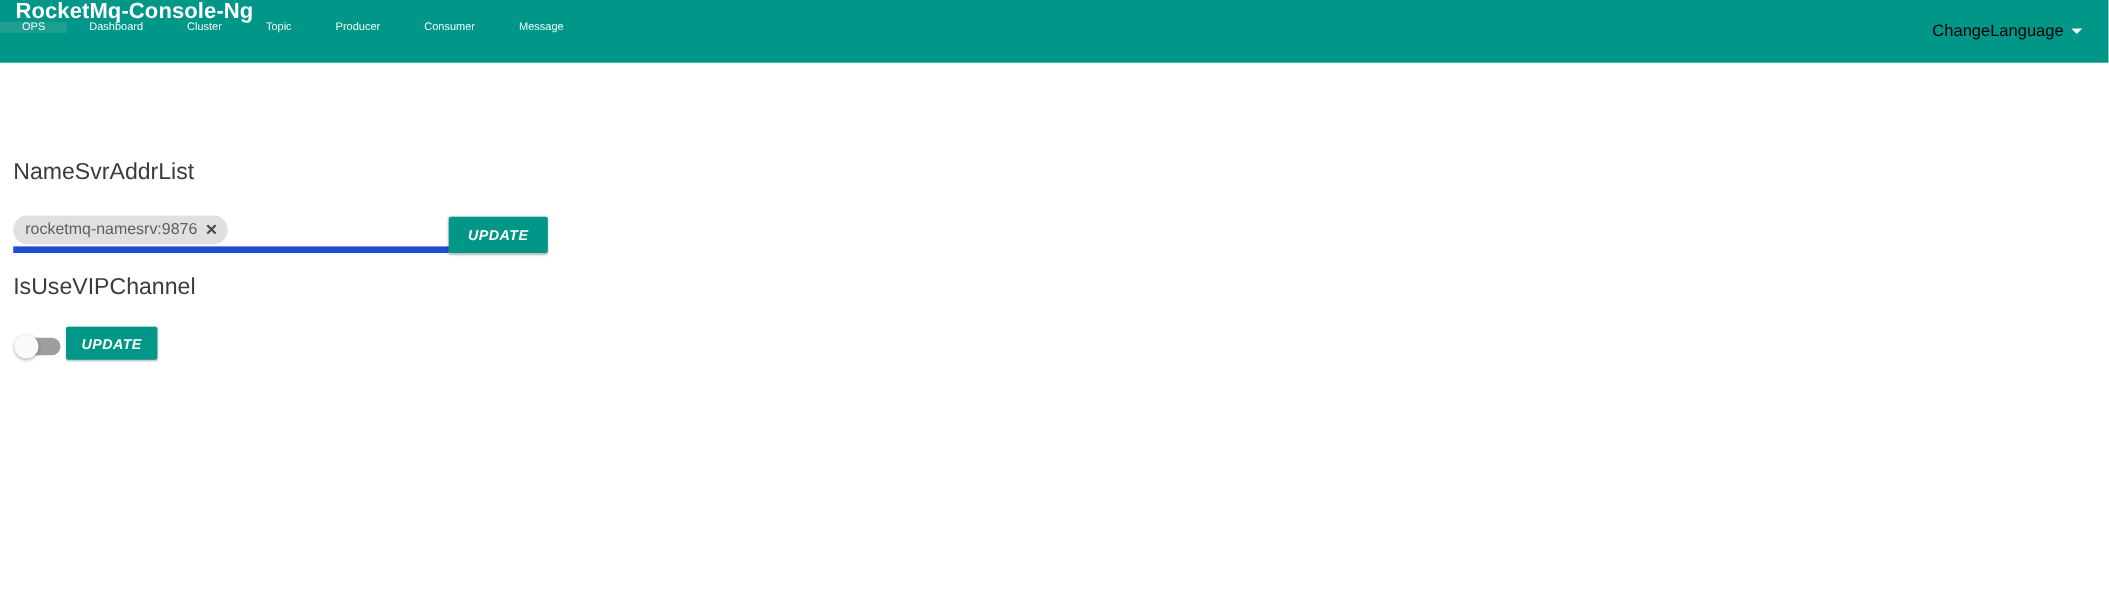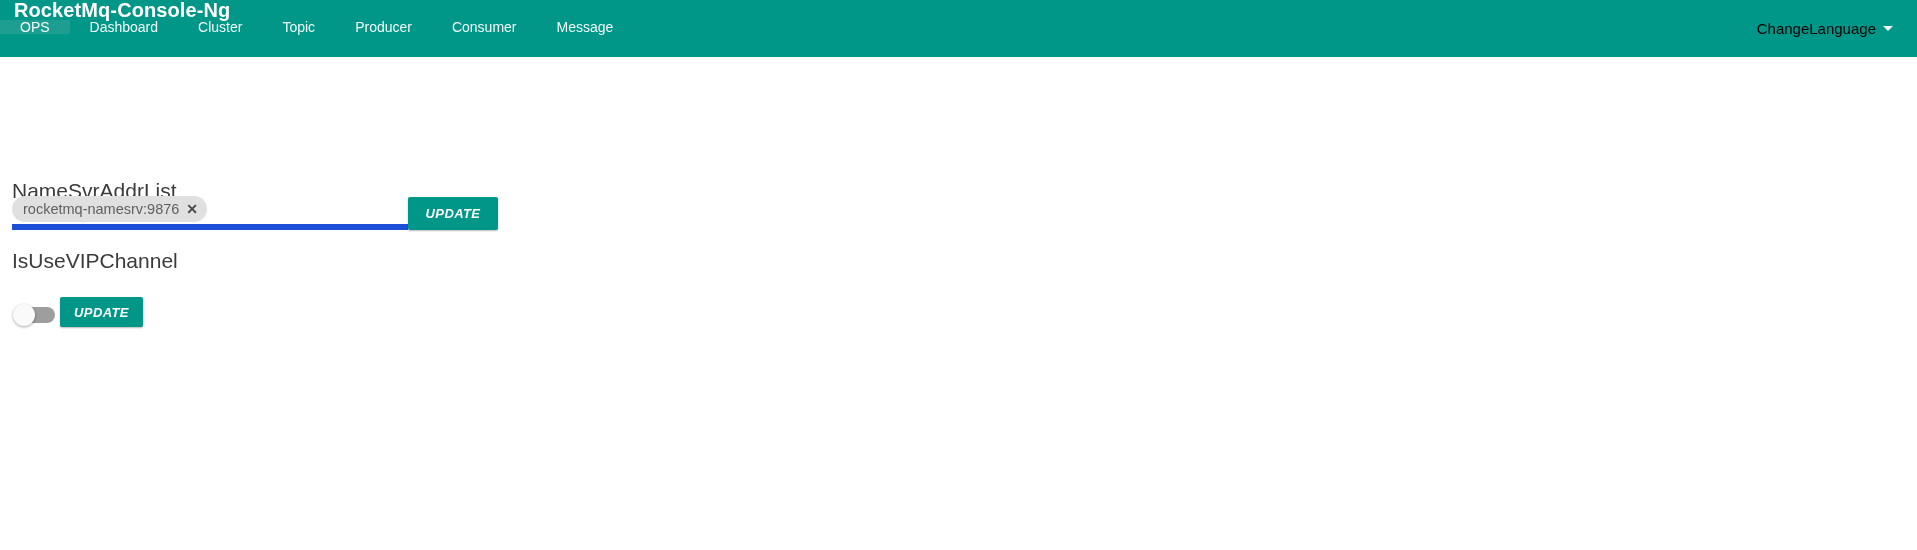--- a/index.html
+++ b/index.html
@@ -43,21 +43,21 @@
     list-style: none;
     margin: 0;
     padding: 0;
   }
   .nav-item {
     display: flex;
     align-items: center;
     justify-content: center;
     padding: 0 20px;
     color: #f2fbfa;
-    font-size: 14px;
+    font-size: 10px;
     line-height: 1;
     white-space: nowrap;
     cursor: pointer;
     text-decoration: none;
   }
   .nav-item.active {
     background: #1e9e90;
   }
 
   .navbar-right {
@@ -95,21 +95,21 @@
   .section-title {
     margin: 0;
     padding: 0;
     color: #3b3b3b;
     font-size: 21px;
     font-weight: normal;
     line-height: 1;
     white-space: nowrap;
   }
 
-  .title-namesvr { position: absolute; left: 12px; top: 89px; margin-top: 34px; }
+  .title-namesvr { position: absolute; left: 12px; top: 89px; }
   .title-vip     { position: absolute; left: 12px; top: 193px; }
 
   
   .chips-row {
     position: absolute;
     left: 12px;
     top: 137px;
     width: 396px;
     height: 36px;
     border-bottom: 6px solid #1d4ed8;

